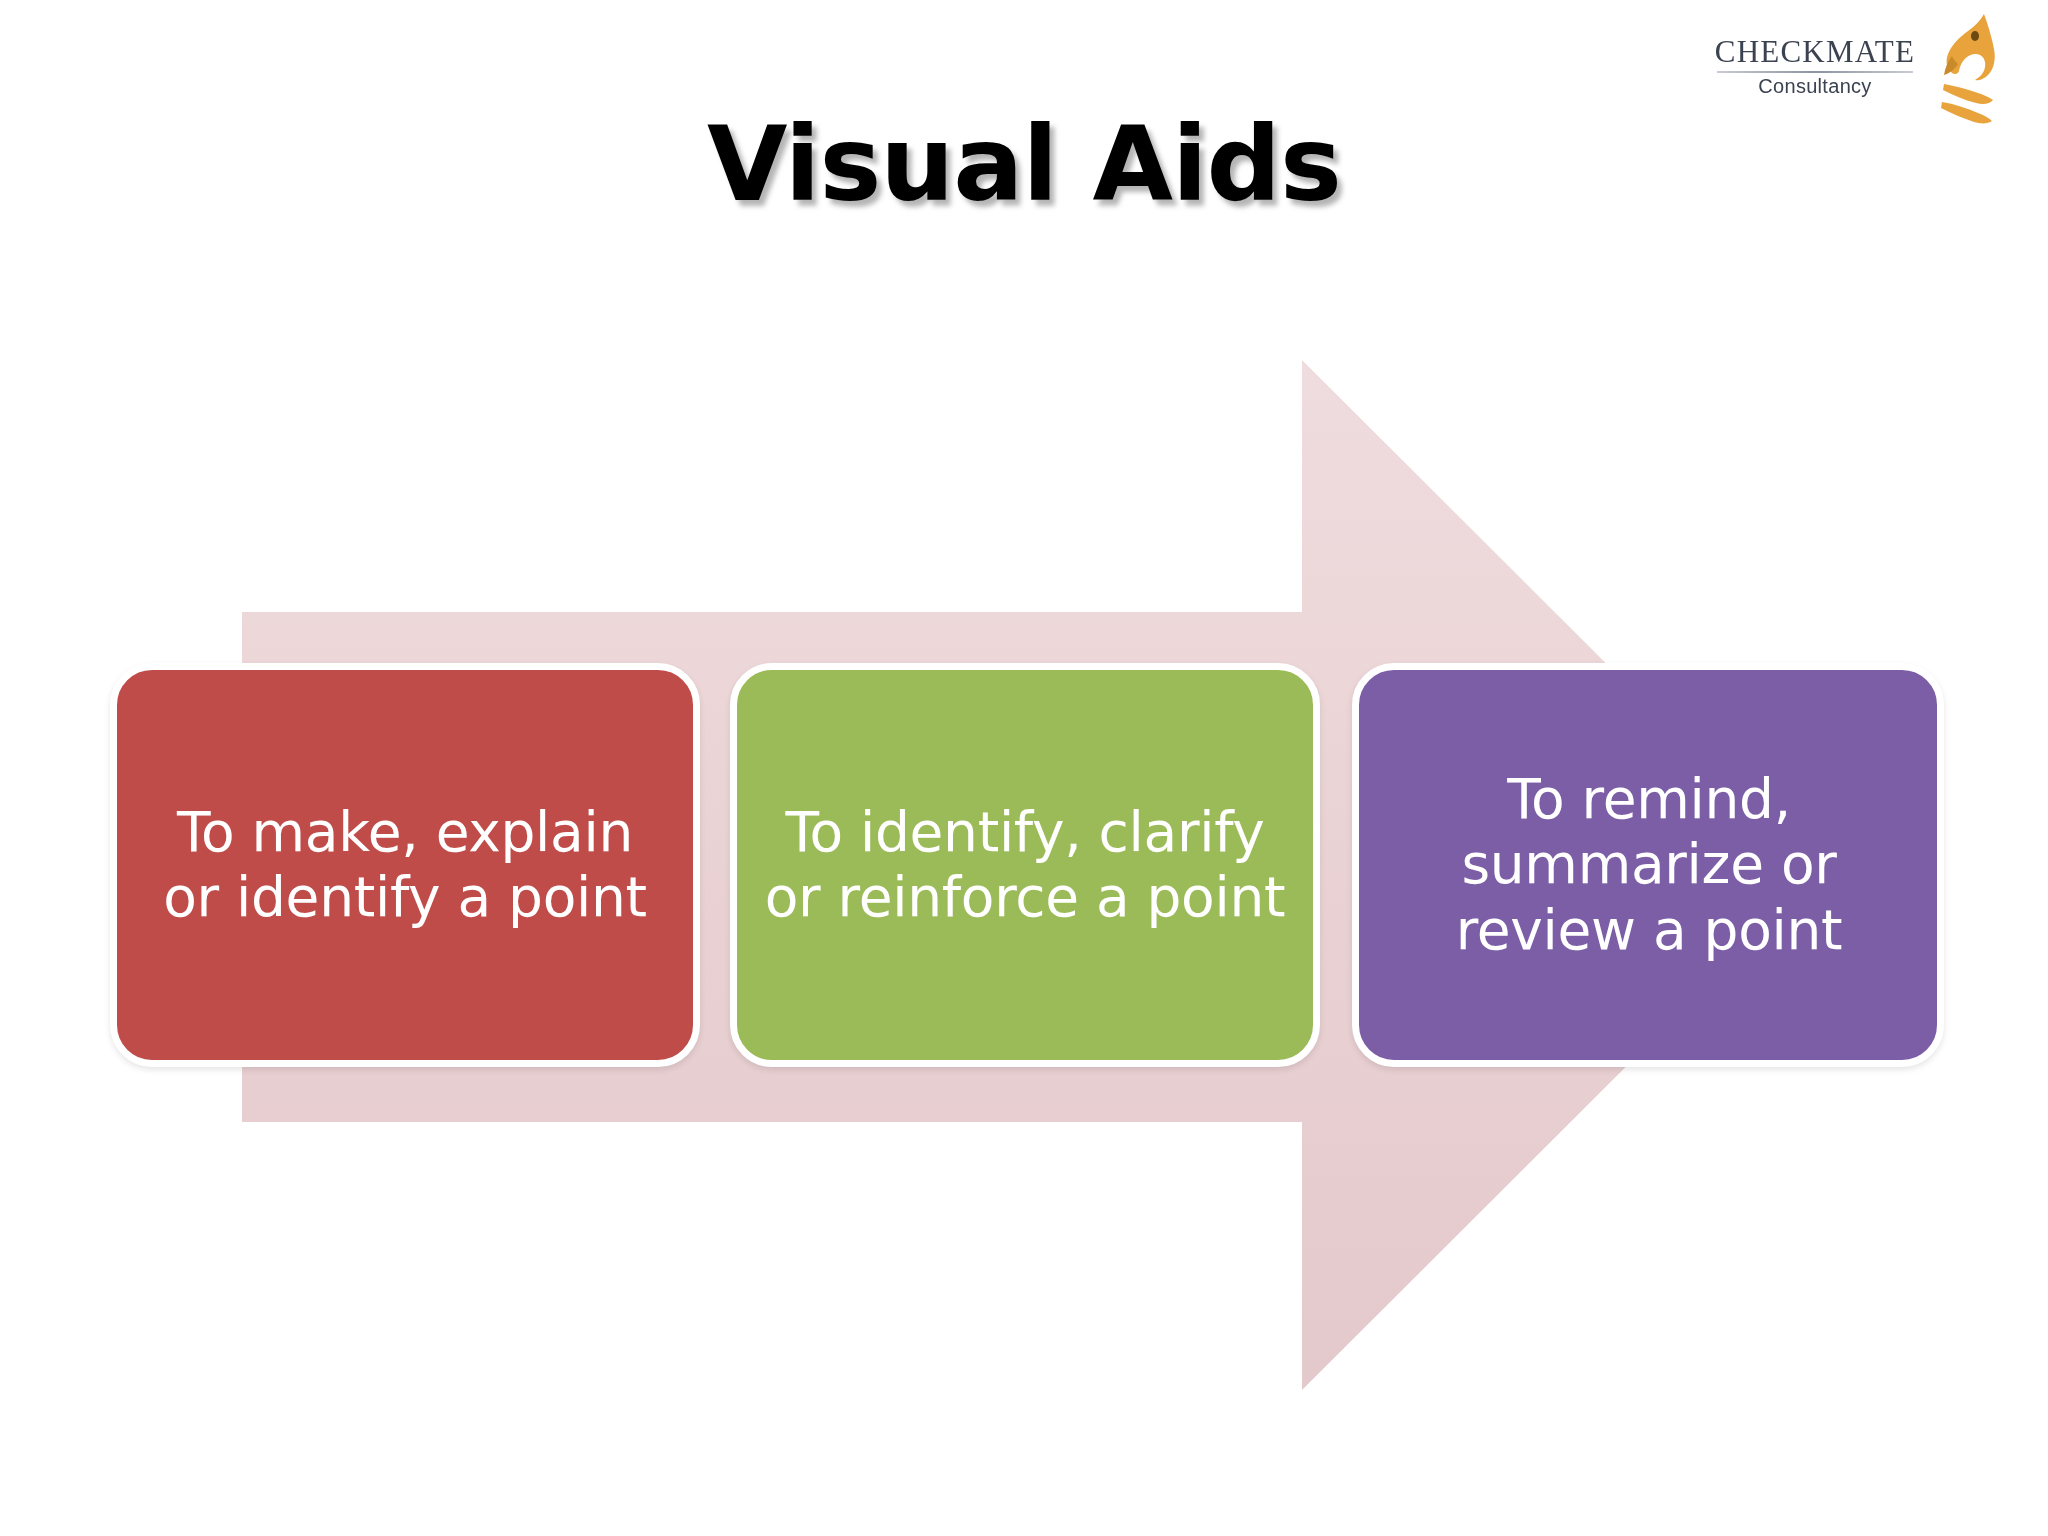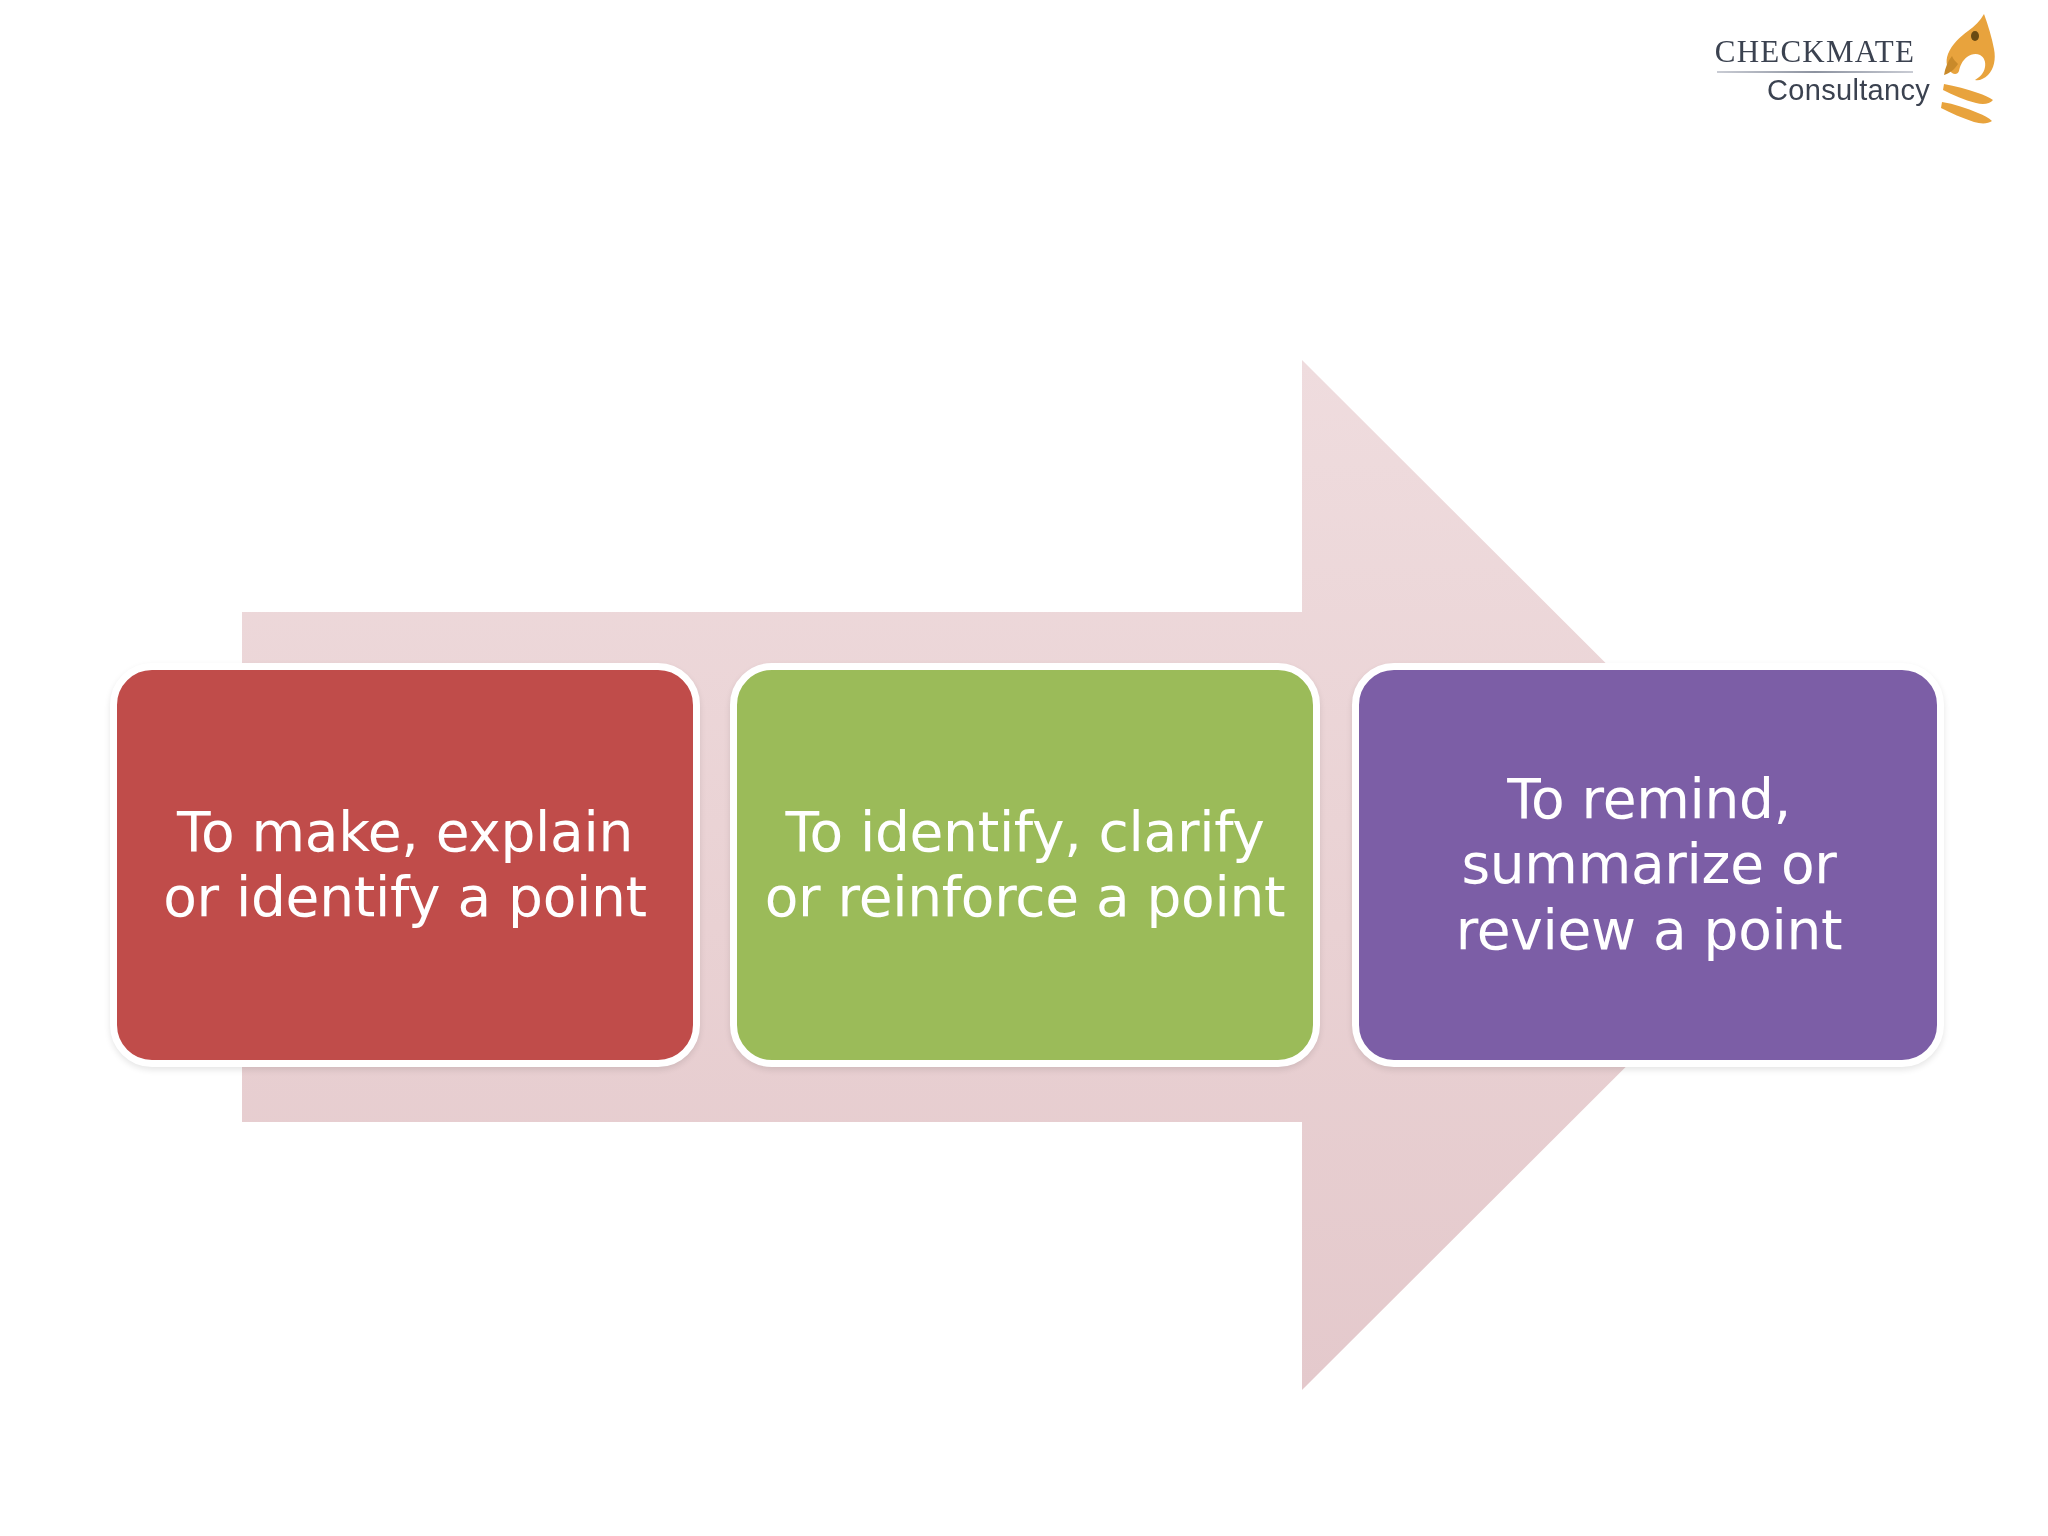--- a/index.html
+++ b/index.html
@@ -42,25 +42,24 @@
     white-space: nowrap;
   }
   .logo-rule {
     width: 196px;
     height: 2px;
     background: linear-gradient(to right, #c9ccd4, #8d93a0, #c9ccd4);
     margin: 4px auto 3px auto;
   }
   .logo-sub {
     font-family: "Liberation Sans", sans-serif;
-    font-size: 29px;
+    font-size: 20px;
     color: #3b4250;
     line-height: 1;
     letter-spacing: 0.3px;
-    text-align: right;
   }
   .logo-knight {
     position: absolute;
     left: 222px;
     top: 4px;
     width: 78px;
     height: 112px;
   }
 
   
@@ -137,20 +136,21 @@
       <g fill="#E8A33D">
         <path d="M62 2 C58 9 53 14 46 19 C38 25 30 32 26 42 C23 50 25 57 30 61 C33 63 36 62 37 59 C38 54 40 49 45 45 C49 42 54 41 58 43 C62 45 64 50 63 55 C62 61 58 65 53 68 C57 69 62 67 66 63 C72 57 74 47 72 37 C70 26 66 13 62 2 Z"></path>
         <path d="M30 44 C26 49 23 56 22 63 C28 61 33 57 36 52 C34 50 31 47 30 44 Z" fill="#C98A2A"></path>
         <path d="M22 72 C33 74 45 77 56 81 C62 83 67 85 71 88 C68 92 61 93 54 91 C42 88 31 83 21 78 Z"></path>
         <path d="M20 90 C32 92 45 96 56 101 C62 103 67 106 70 109 C66 112 59 112 52 110 C40 106 29 101 19 96 Z"></path>
         <ellipse cx="53" cy="24" rx="4" ry="5" fill="#6a4a12"></ellipse>
       </g>
     </svg>
   </div>
 
+  <div class="slide-title">Visual Aids</div>
 
   <svg class="arrow-layer" viewBox="0 0 2048 1536">
     <defs>
       <linearGradient id="arrowGrad" x1="0" y1="0" x2="0" y2="1">
         <stop offset="0%" stop-color="#EFDCDE"></stop>
         <stop offset="55%" stop-color="#E9D1D3"></stop>
         <stop offset="100%" stop-color="#E4C9CC"></stop>
       </linearGradient>
     </defs>
     <polygon points="242,612 1302,612 1302,360 1818,875 1302,1390 1302,1122 242,1122" fill="url(#arrowGrad)"></polygon>

